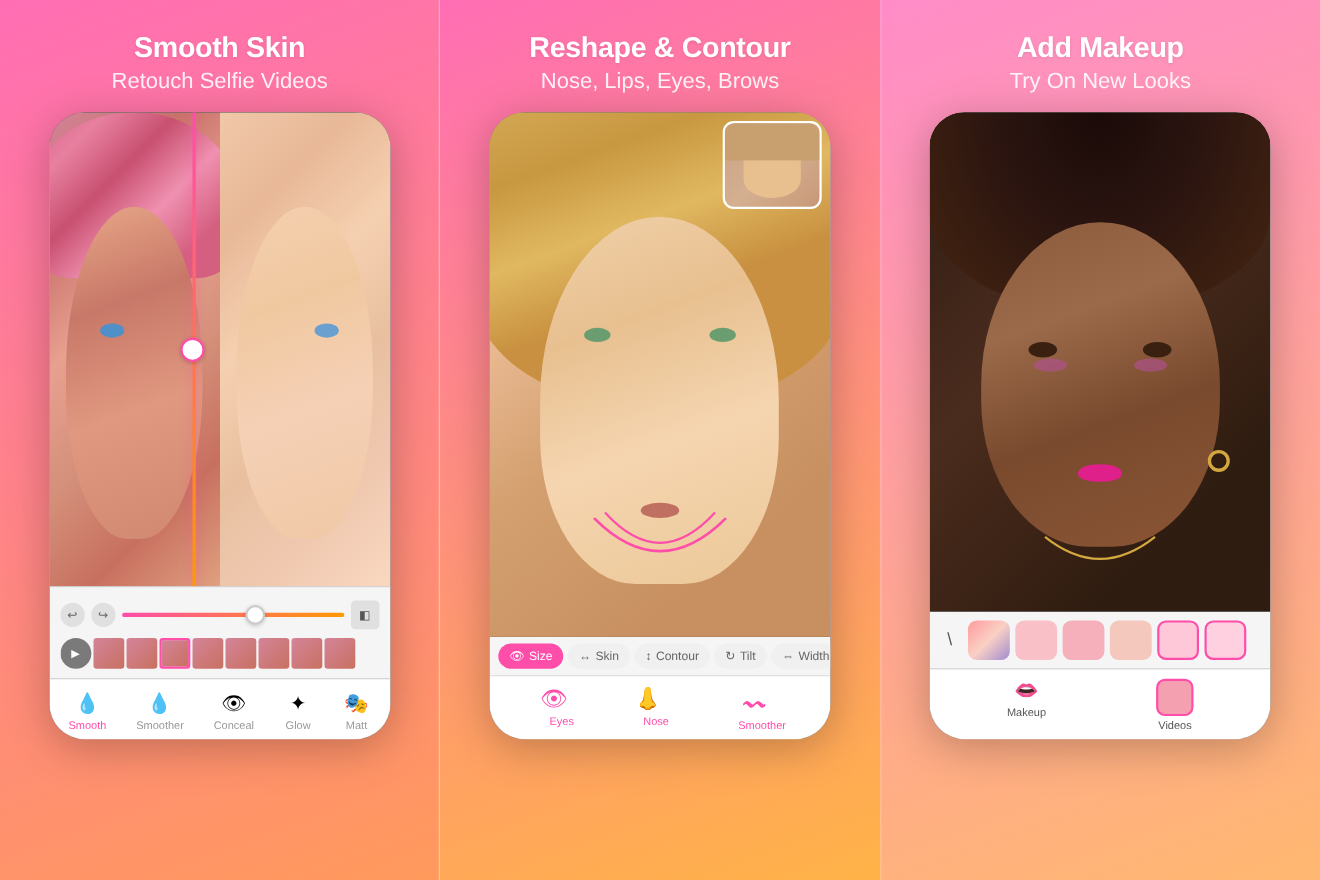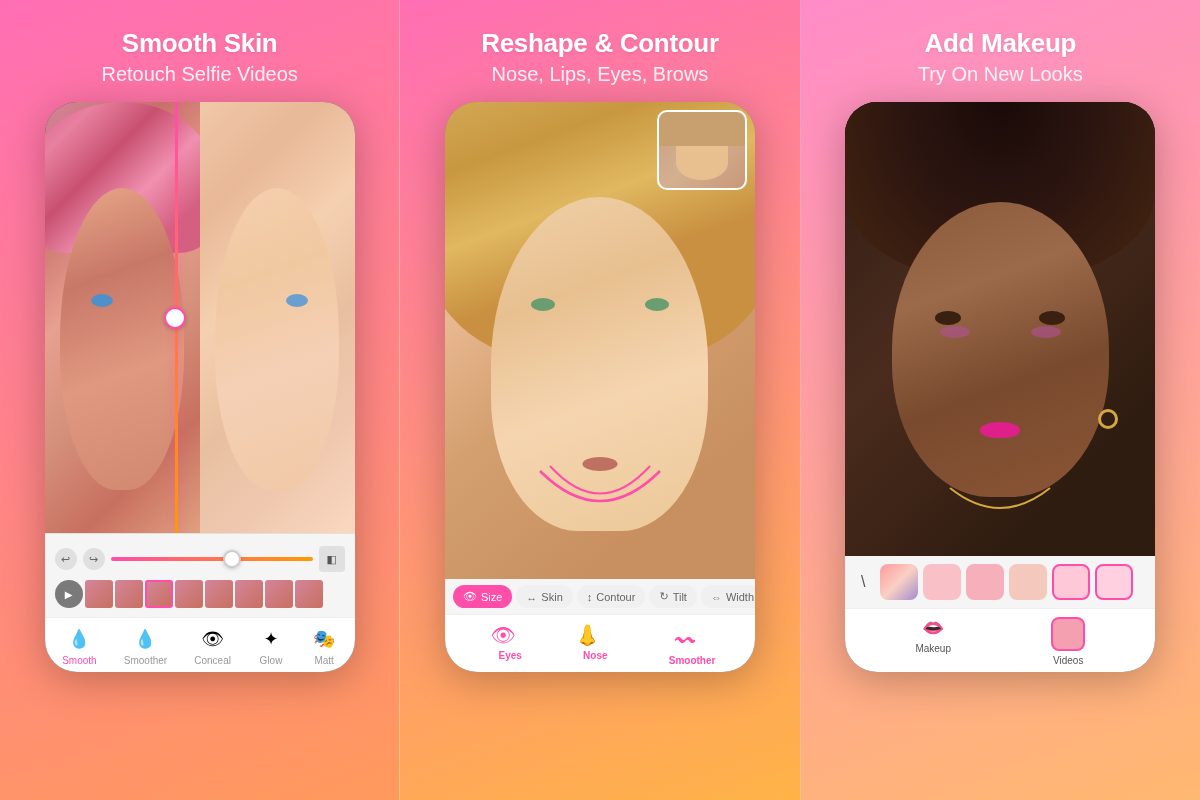--- a/index.html
+++ b/index.html
@@ -324,21 +324,21 @@
       align-items: center;
       gap: 3px;
     }
     .face-tool-icon {
       font-size: 20px;
       color: #ff4daa;
     }
     .face-tool-label {
       font-size: 10px;
       color: #ff4daa;
-      font-weight: 700;
+      font-weight: 400;
       margin-left: 14px;
     }
 
     
     .face-3 {
       width: 100%;
       height: 100%;
       background: linear-gradient(135deg, #2a1a14 0%, #3d2418 20%, #4a2c1e 40%, #3d2416 60%, #2e1c10 80%);
       position: relative;
     }

